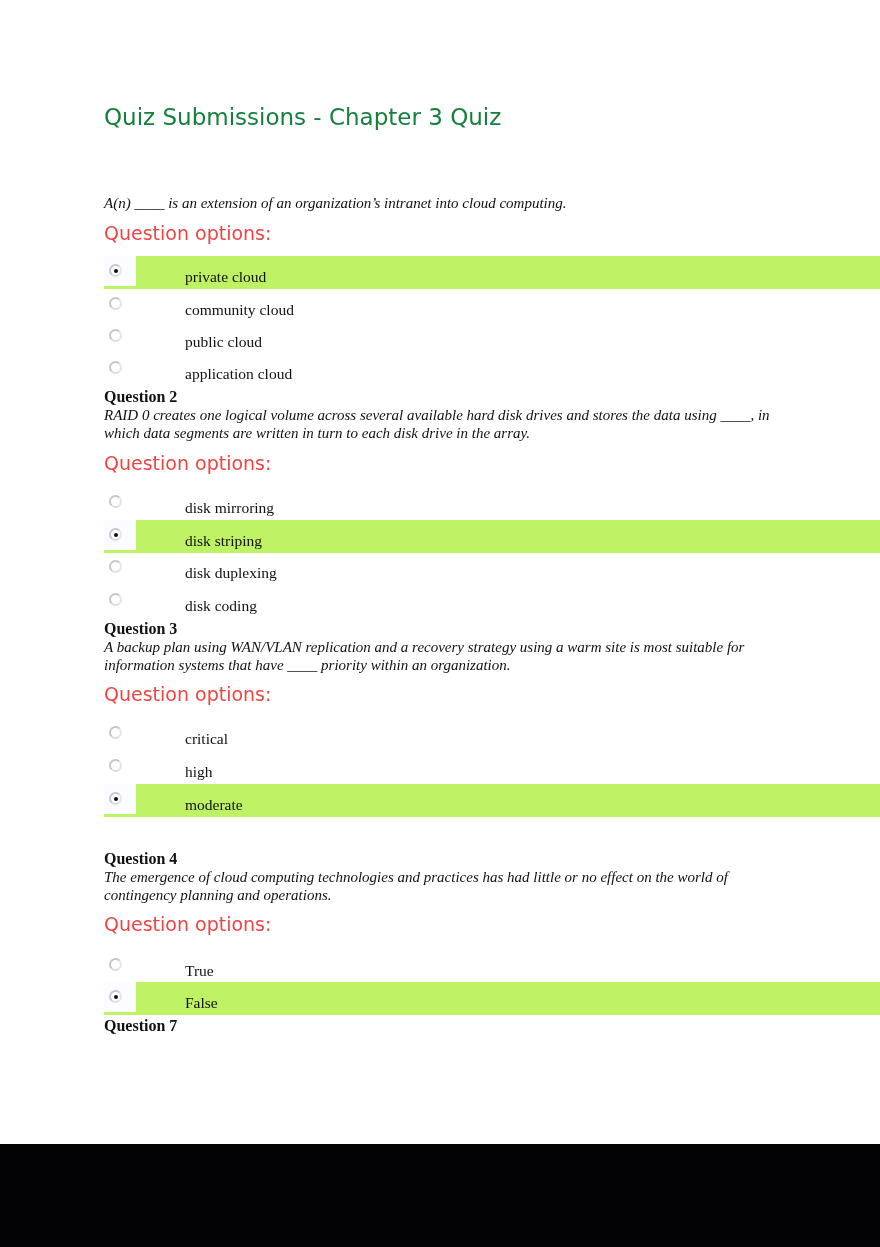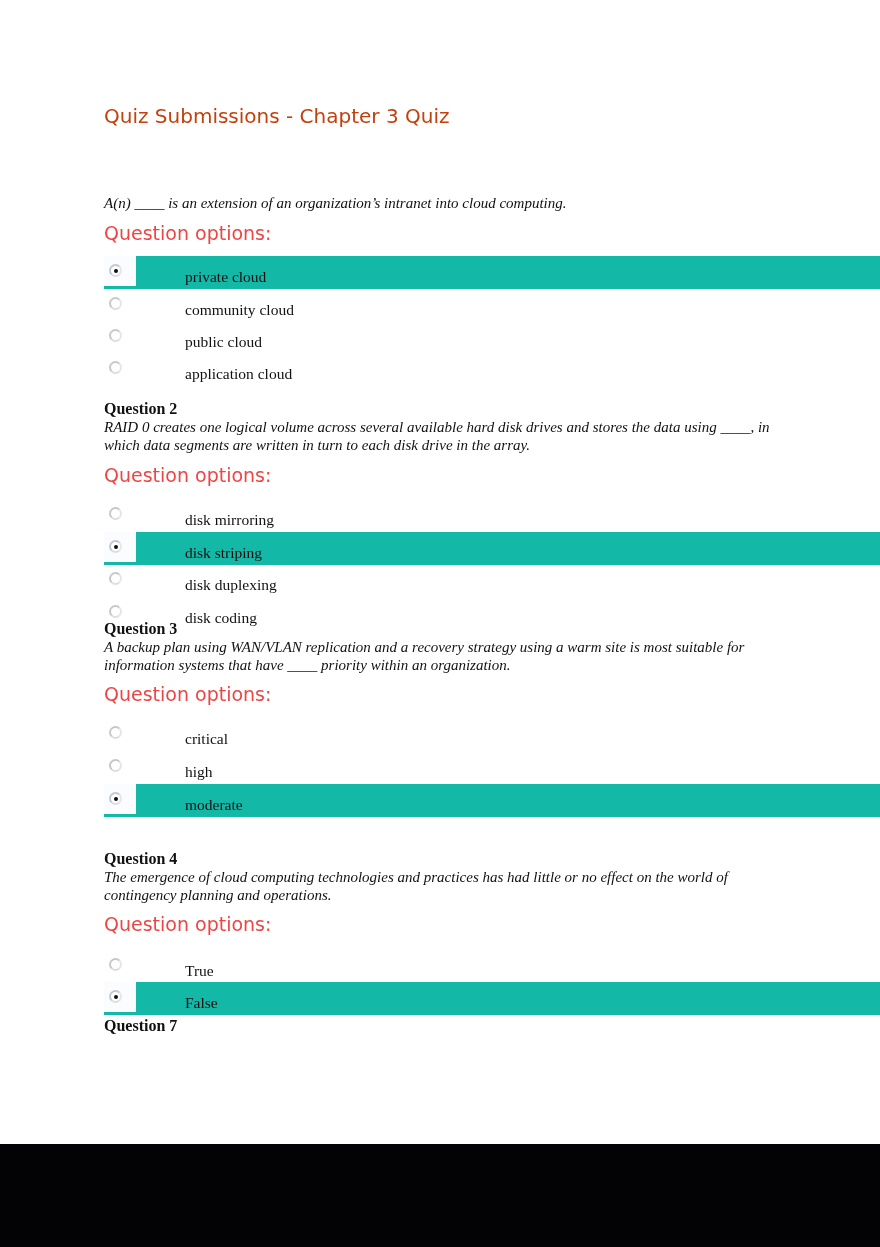--- a/index.html
+++ b/index.html
@@ -4,34 +4,34 @@
 <style>
   html, body { margin: 0; padding: 0; }
   body {
     width: 880px; height: 1247px; background: #ffffff; position: relative; overflow: hidden;
     font-family: "Liberation Serif", serif; color: #111;
   }
   .page { position: absolute; left: 0; top: 0; width: 880px; height: 1144px; background: #fff; }
   .footer-band { position: absolute; left: 0; top: 1144px; width: 880px; height: 103px; background: #030305; }
   .title {
     position: absolute; left: 104px; top: 104px; margin: 0;
-    font-family: "DejaVu Sans", sans-serif; font-weight: normal; font-size: 20px; color: #c2410c;
+    font-family: "DejaVu Sans", sans-serif; font-weight: normal; font-size: 23px; color: #15803d;
     letter-spacing: 0px;
   }
   .q-block { position: absolute; left: 104px; width: 776px; }
   .q-heading { font-weight: bold; font-size: 16px; line-height: 18px; margin: 0; }
   .q-text { font-size: 15px; line-height: 18px; margin: 0; width: 670px; font-style: italic; }
   .opts-heading {
     font-family: "DejaVu Sans", sans-serif; font-size: 19px; color: #ef4444; margin: 0; position: absolute; left: 0;
     font-weight: normal;
   }
   .opt {
     position: absolute; left: 0; width: 776px; height: 33px;
   }
-  .opt.selected { background: #14b8a6; font-family: Liberation Serif, serif; }
+  .opt.selected { background: #bef264; font-family: Liberation Serif, serif; }
   .radio-box {
     position: absolute; left: 0; top: 0; width: 32px; height: 30px;
   }
   .opt.selected .radio-box { background: #fbfcff; }
   .radio {
     position: absolute; left: 5px; top: 8px; width: 9px; height: 9px; border-radius: 50%;
     border: 2px solid #c7c7c7; border-right-color: #e6e6e6; border-bottom-color: #dedede; background: #fff;
   }
   .radio.checked::after {
     content: ""; position: absolute; left: 2.5px; top: 2.5px; width: 4px; height: 4px; border-radius: 50%; background: #111;
@@ -67,21 +67,21 @@
       <span class="opt-label">public cloud</span>
     </div>
     <div class="opt" style="top:159px;">
       <div class="radio-box">
           <span class="radio"></span>
         </div>
       <span class="opt-label">application cloud</span>
     </div>
   </div>
 
-  <div class="q-block" style="top:388px;margin-top:12px;">
+  <div class="q-block" style="top:388px;">
     <p class="q-heading">Question 2</p>
     <p class="q-text">RAID 0 creates one logical volume across several available hard disk drives and stores the data using ____, in which data segments are written in turn to each disk drive in the array.</p>
     <h2 class="opts-heading" style="top:64px;">Question options:</h2>
     <div class="opt" style="top:99px;">
       <div class="radio-box">
           <span class="radio"></span>
         </div>
       <span class="opt-label">disk mirroring</span>
     </div>
     <div class="opt selected" style="top:132px;">

